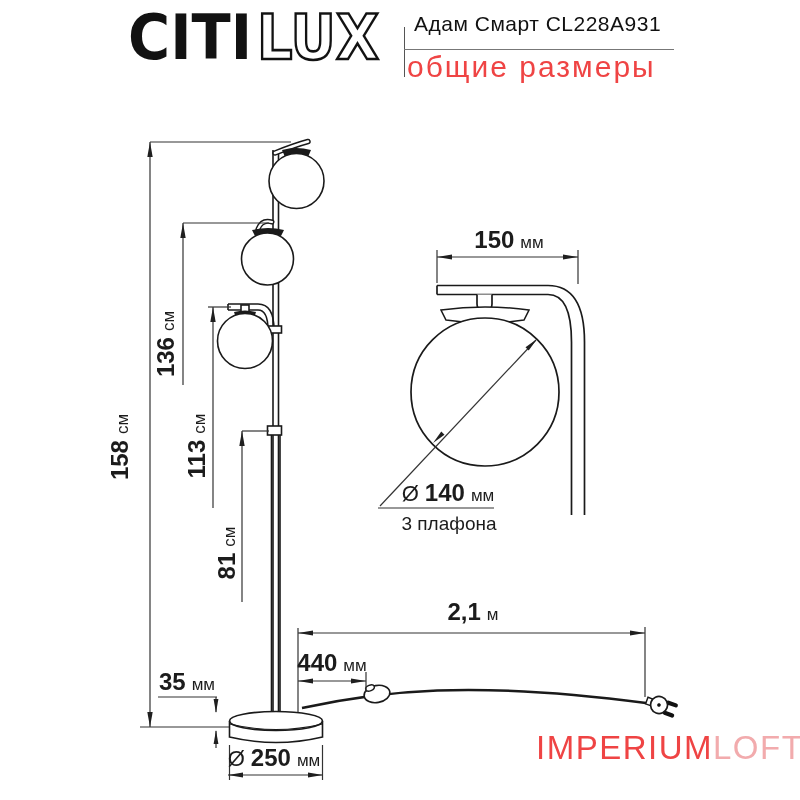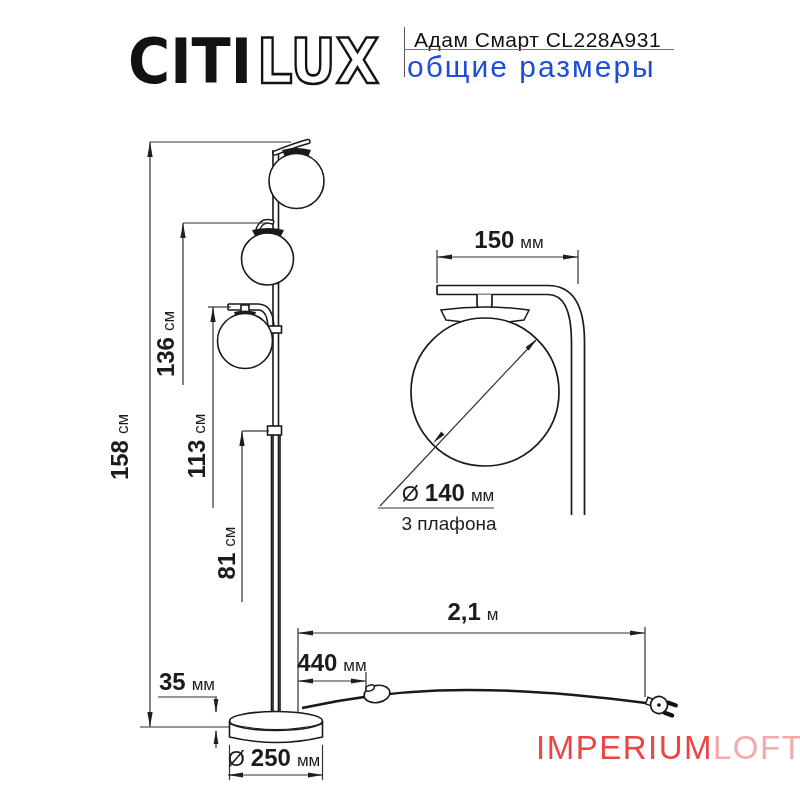--- a/index.html
+++ b/index.html
@@ -2,25 +2,25 @@
 <html><head>
 <meta charset="utf-8">
 <style>
   html,body{margin:0;padding:0;}
   body{
     width:800px;height:800px;position:relative;background:#ffffff;
     font-family:"Liberation Sans", sans-serif;overflow:hidden;
   }
   .abs{position:absolute;}
   
-  #brand-logo{left:126px;top:28px;text-align:center;}
+  #brand-logo{left:126px;top:4px;text-align:center;}
   #header-divider{left:404px;top:27px;width:1px;height:50px;background:#555;}
-  #model-name{left:414px;top:28px;width:270px;font-size:21px;letter-spacing:.5px;color:#111;white-space:nowrap;}
+  #model-name{left:414px;top:12px;width:270px;font-size:21px;letter-spacing:.5px;color:#111;white-space:nowrap;}
   #header-rule{left:404px;top:49px;width:270px;height:1px;background:#777;}
-  #subtitle{left:407px;top:50px;width:280px;font-size:30px;letter-spacing:2px;color:#1d4ed8;white-space:nowrap;}
+  #subtitle{left:407px;top:50px;width:280px;font-size:30px;letter-spacing:2px;color:#ef4444;white-space:nowrap;}
   
   #watermark{left:536px;top:729px;font-size:33px;font-weight:400;letter-spacing:1.5px;white-space:nowrap;}
   #watermark .wm-gray{color:#ef4444;}
   #watermark .wm-pink{color:#f2abad;}
   svg text{font-family:"Liberation Sans", sans-serif;fill:#1c1c1c;}
   .dim-val{font-size:24px;font-weight:bold;}
   .dim-unit{font-size:17px;font-weight:normal;}
   .dim-prefix{font-size:22px;font-weight:normal;}
   .note-txt{font-size:19px;font-weight:normal;}
 </style>

